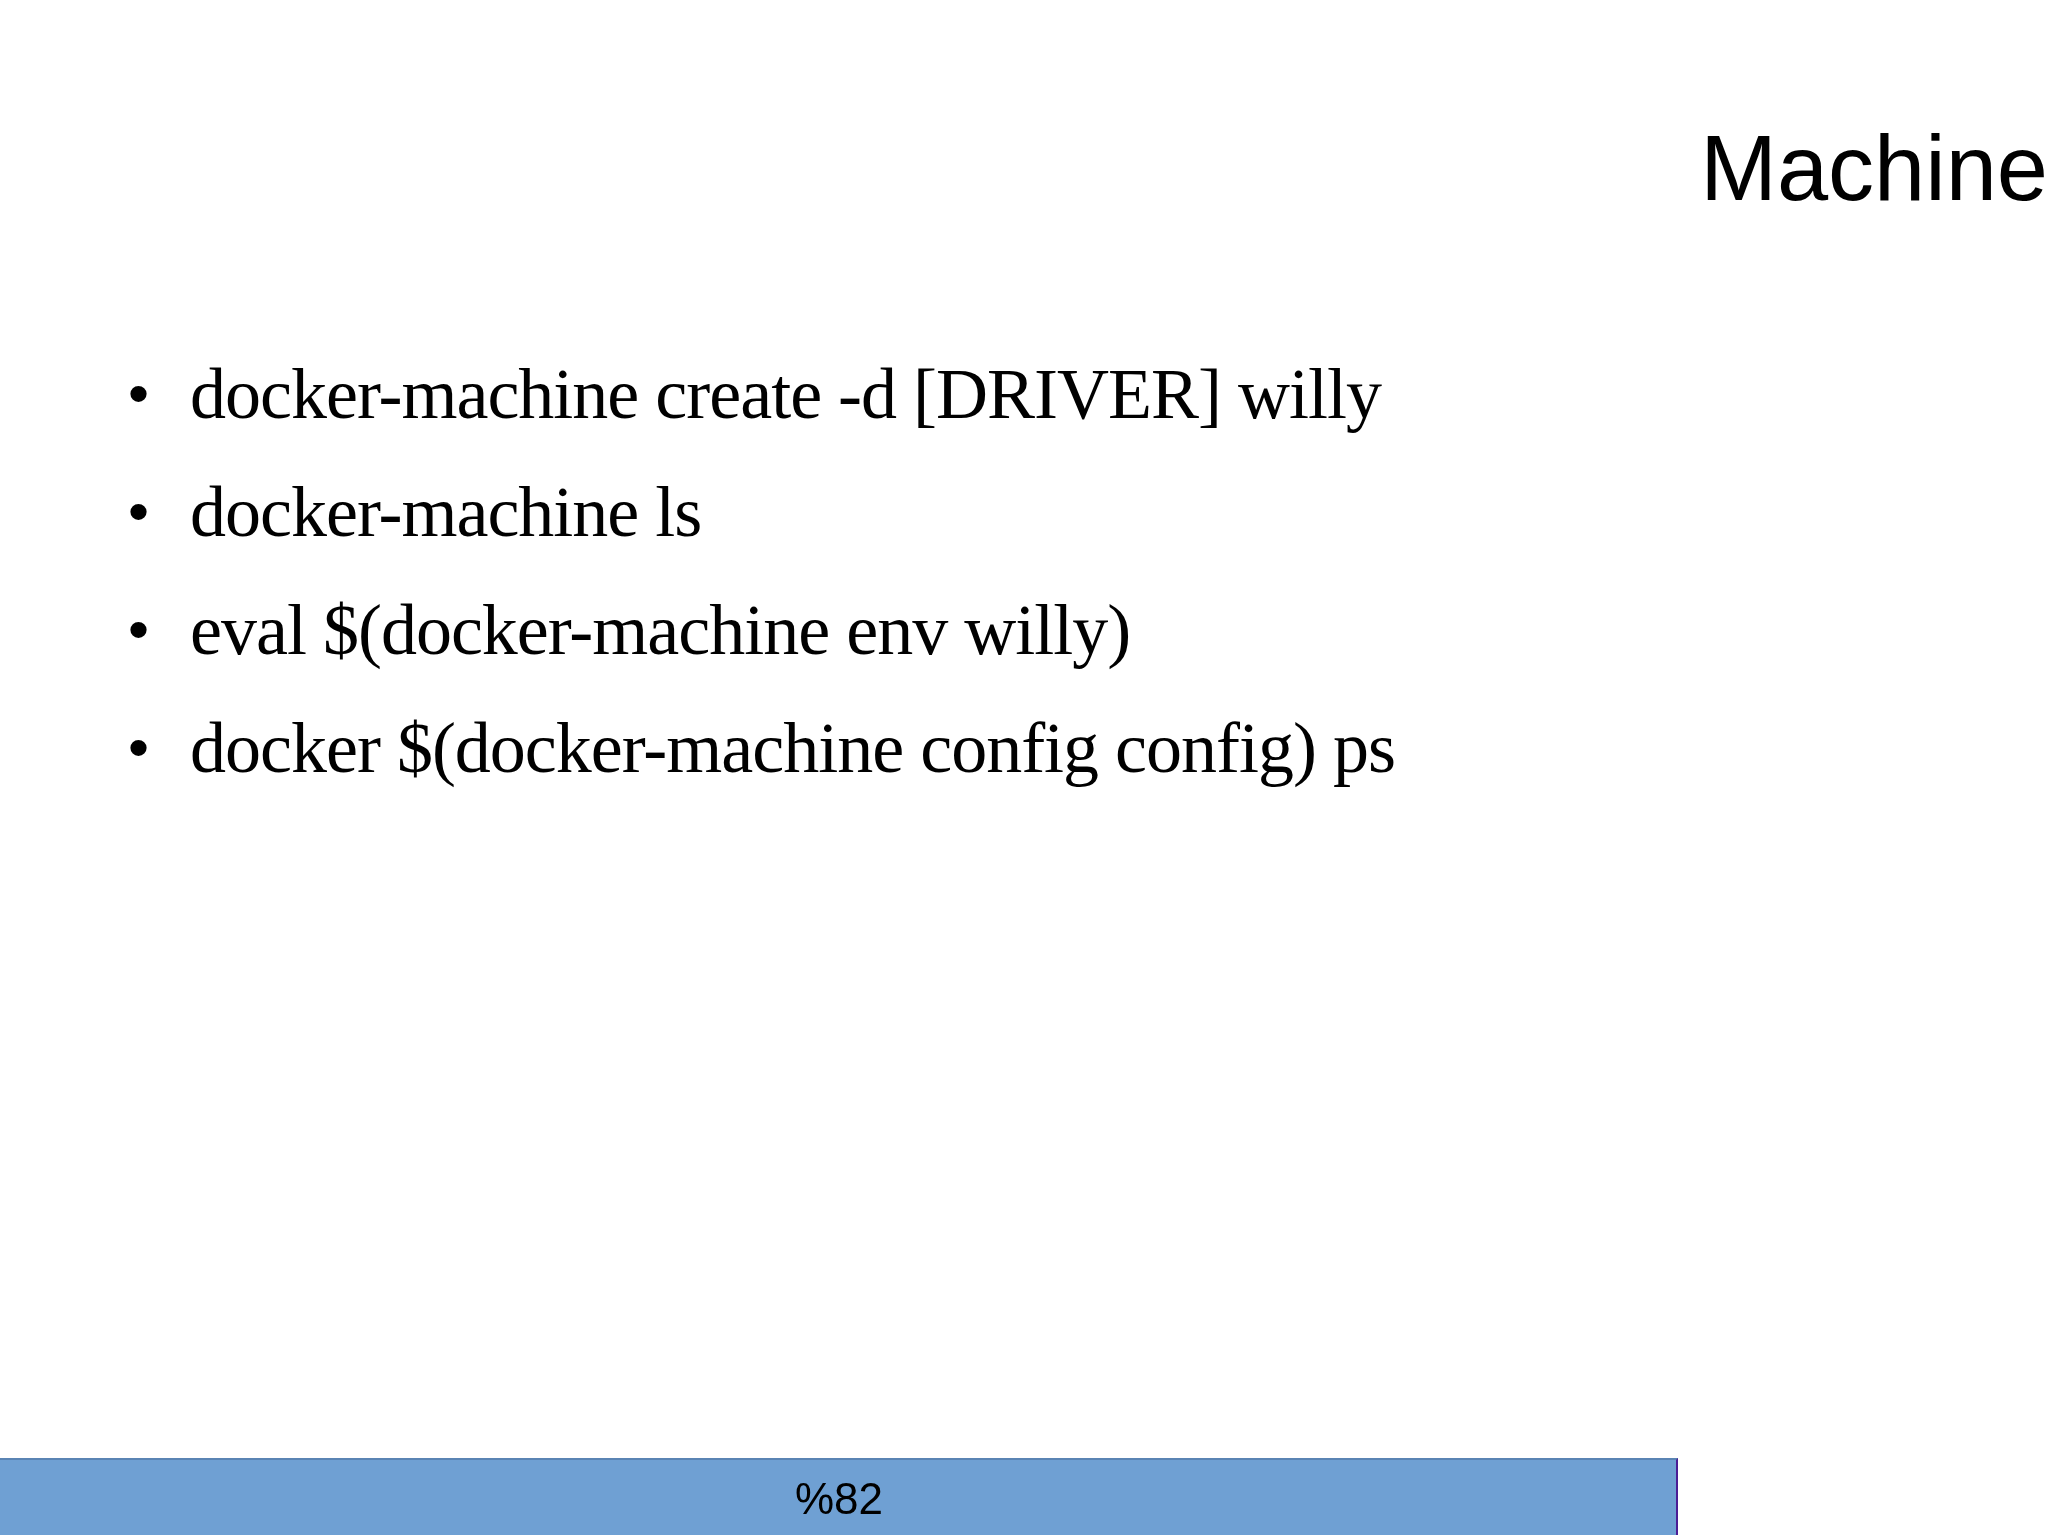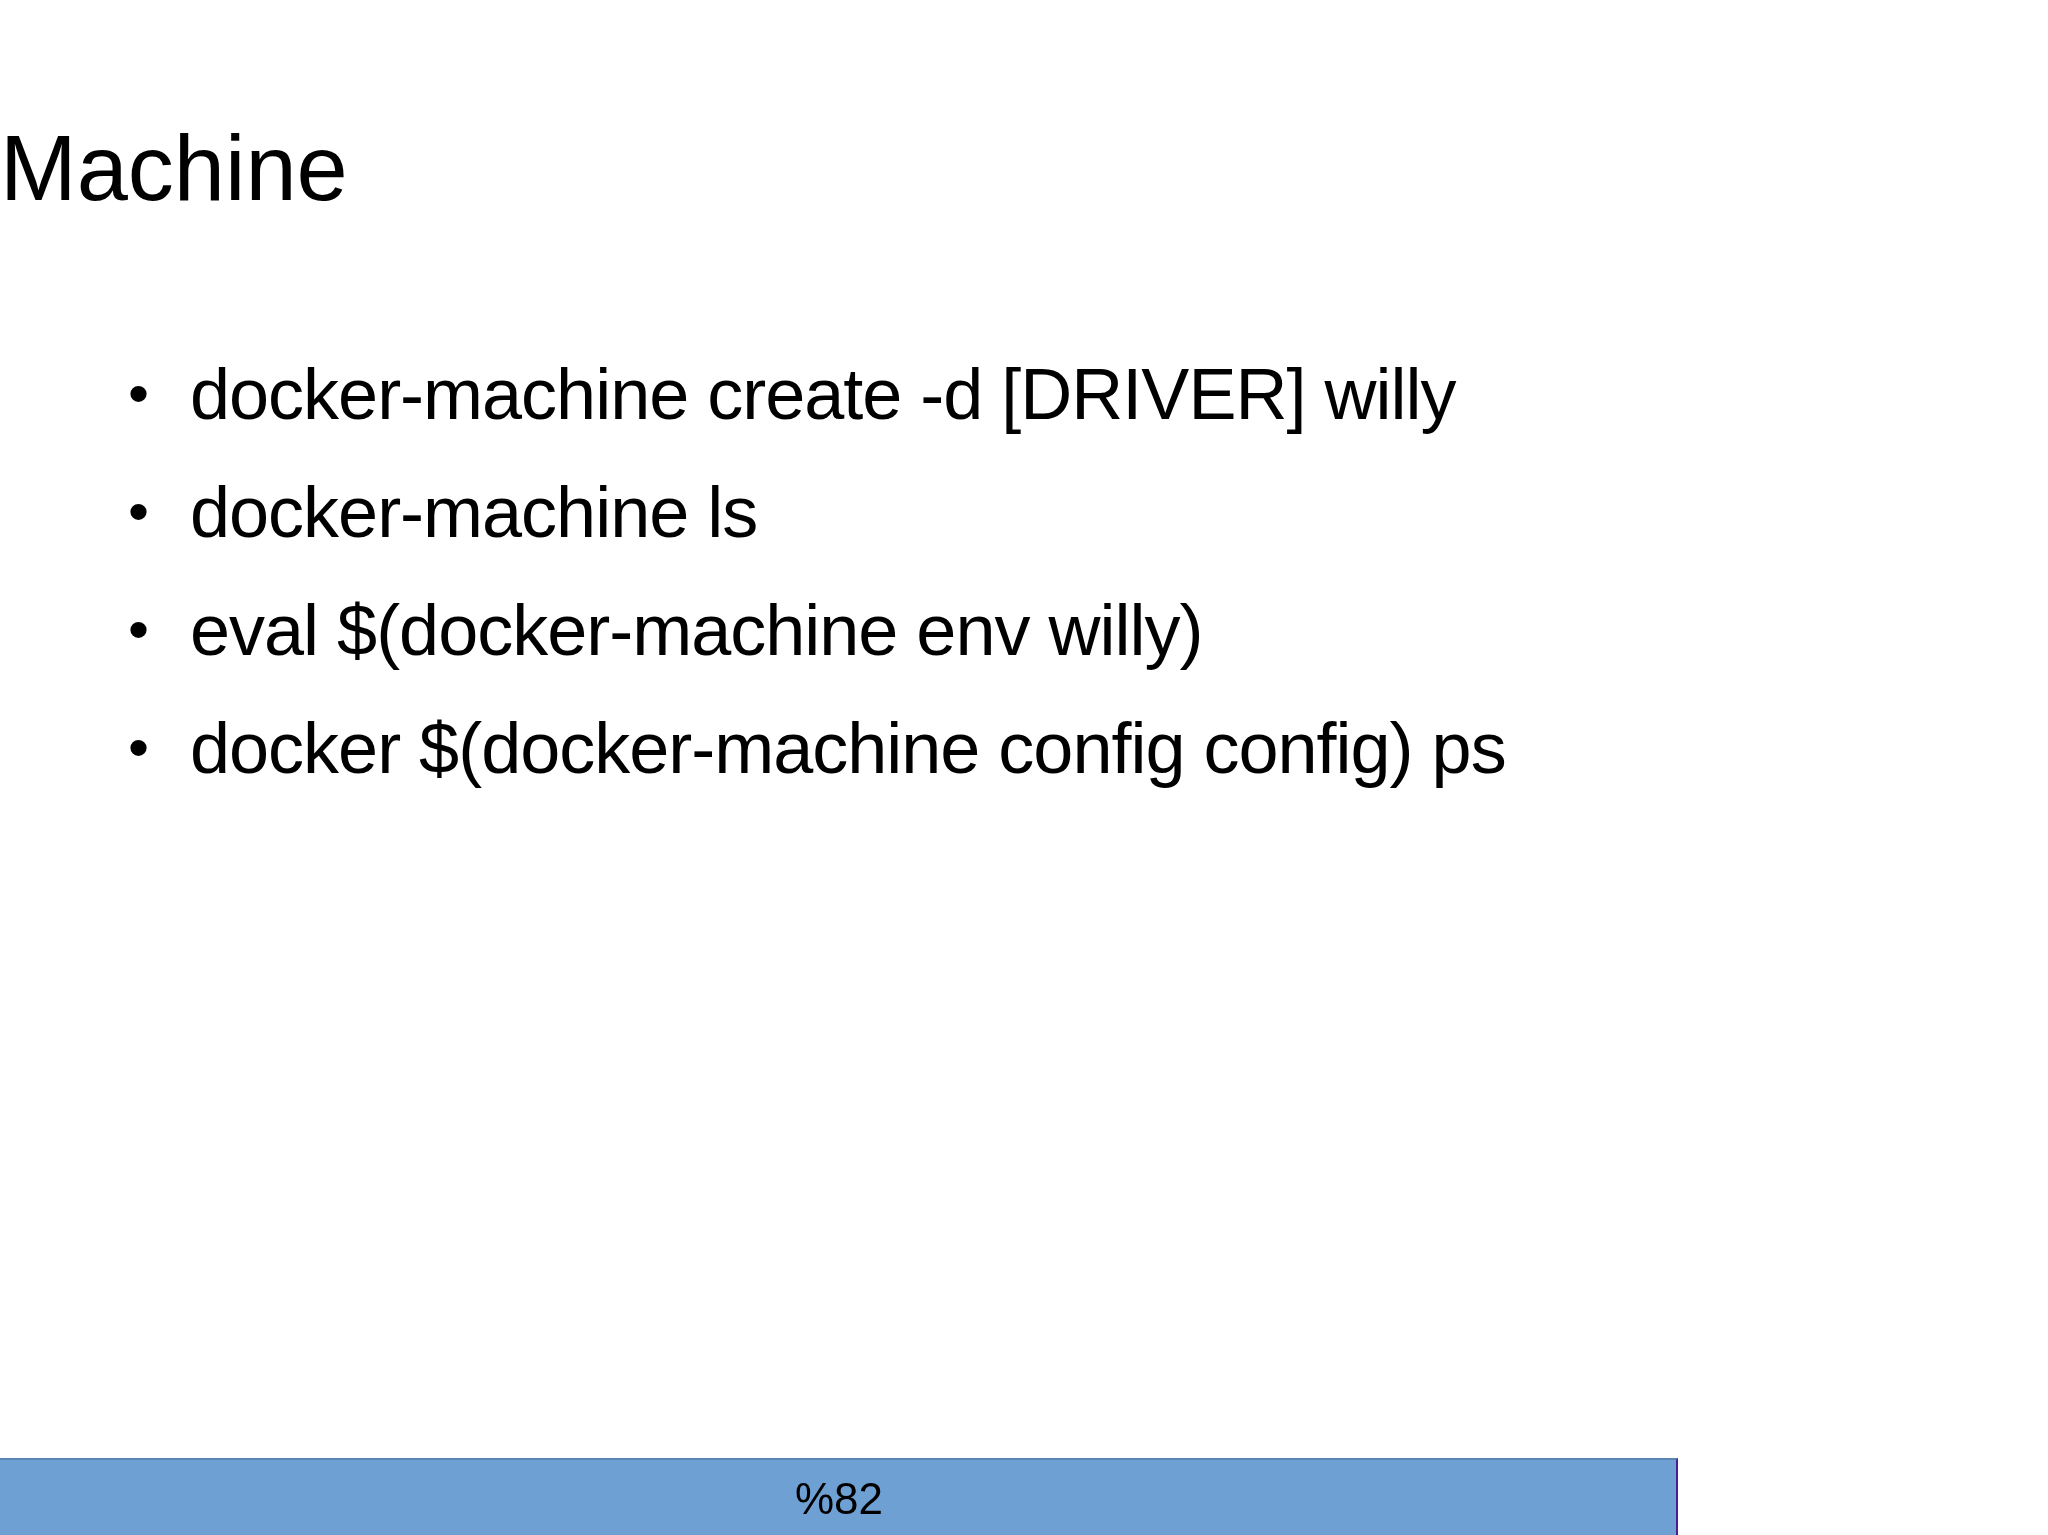--- a/index.html
+++ b/index.html
@@ -16,21 +16,21 @@
     overflow: hidden;
     font-family: "Liberation Sans", sans-serif;
   }
 
   
   #slide-title {
     position: absolute;
     top: 120px;
     left: 0;
     width: 2048px;
-    text-align: left;
+    text-align: right;
     font-family: "Liberation Sans", sans-serif;
     font-size: 92px;
     font-weight: 400;
     line-height: 1.05;
     color: #000000;
     letter-spacing: 0px;
     white-space: pre;
   }
 
   
@@ -54,21 +54,21 @@
     font-size: 60px;
     line-height: 96px;
     color: #000000;
     text-align: left;
     padding-left: 10px;
     box-sizing: border-box;
   }
 
   .bullet-text {
     flex: 1 1 auto;
-    font-family: Liberation Sans, sans-serif;
+    font-family: Liberation Serif, serif;
     font-size: 72px;
     line-height: 96px;
     color: #000000;
     white-space: pre-wrap;
     word-break: normal;
     letter-spacing: -1px;
   }
 
   
   #footer-bar {

